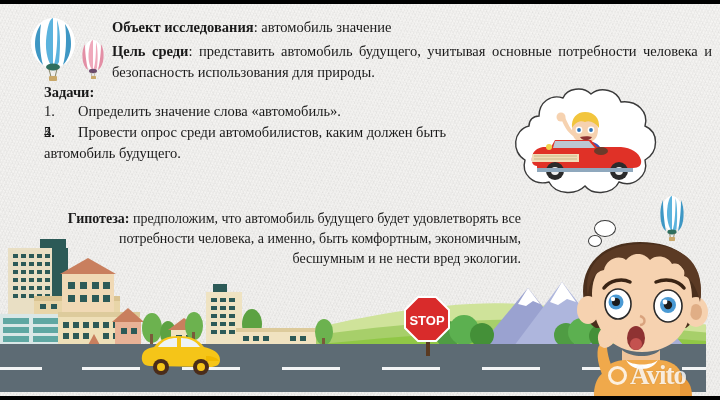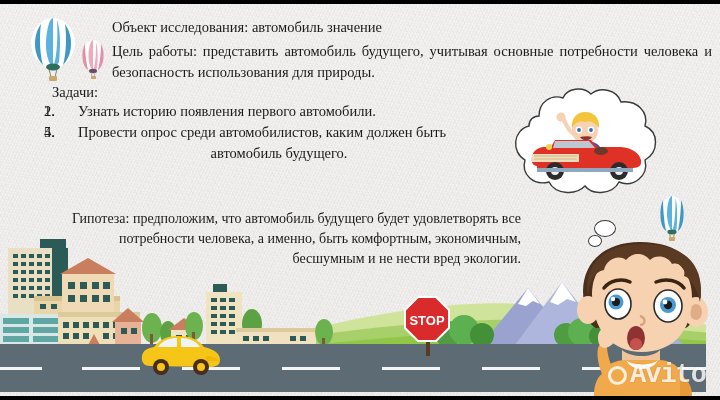--- a/index.html
+++ b/index.html
@@ -18,27 +18,27 @@
       linear-gradient(#f7f6f4,#f4f3f1);
     overflow:hidden;
   }
   .topbar{position:absolute;left:0;top:0;width:720px;height:4px;background:#000;z-index:60;}
   .botbar{position:absolute;left:0;top:396px;width:720px;height:4px;background:#000;z-index:60;}
 
   
   .textwrap{position:absolute;left:0;top:0;width:720px;height:270px;z-index:30;}
   .t-obj{position:absolute;left:112px;top:14px;width:430px;font-size:14.5px;color:#1a1a1a;line-height:1.25;}
   .t-goal{position:absolute;left:112px;top:37px;width:600px;font-size:14.5px;color:#1a1a1a;line-height:1.42;text-align:justify;}
-  .t-tasks-h{position:absolute;left:44px;top:80px;font-size:14.5px;font-weight:normal;color:#1a1a1a;margin-left:8px;}
+  .t-tasks-h{position:absolute;left:44px;top:80px;font-size:14.5px;font-weight:bold;color:#1a1a1a;}
   .tasks{position:absolute;left:44px;top:97px;width:470px;font-size:14.5px;color:#1a1a1a;line-height:1.46;}
   .task-row{display:block;position:relative;padding-left:34px;}
   .task-num{position:absolute;left:0;top:0;}
-  .task-last{display:block;text-align:center;}
+  .task-last{display:block;}
   .t-hyp{position:absolute;left:46px;top:205px;width:475px;font-size:14px;color:#1a1a1a;line-height:1.42;text-align:right;}
-  b{font-weight:normal;}
+  b{font-weight:bold;}
 
   
   .balloon{position:absolute;}
 
   #balloon-blue-left{left:26px;top:14px;z-index:32;}
   #balloon-pink{left:78px;top:36px;z-index:32;}
   #balloon-blue-right{left:655px;top:192px;z-index:28;}
 
   
   #thought{position:absolute;left:505px;top:82px;width:160px;height:116px;z-index:26;}
@@ -53,21 +53,21 @@
   .road-top{position:absolute;left:0;top:110px;width:720px;height:6px;background:#9aa6ad;}
   .dash{position:absolute;top:133px;height:3px;background:#f2f4f5;}
   #stop-sign{position:absolute;left:404px;top:62px;z-index:14;}
   #yellow-car{position:absolute;left:138px;top:100px;width:86px;height:44px;z-index:15;}
 
   
   #boy{position:absolute;left:560px;top:228px;width:160px;height:168px;z-index:40;}
 
   
   #watermark{position:absolute;left:608px;top:356px;z-index:55;display:flex;align-items:center;gap:3px;
-    font-family:Liberation Mono, monospace;font-size:27px;font-weight:bold;color:rgba(255,255,255,.82);
+    font-family:Liberation Serif, serif;font-size:27px;font-weight:bold;color:rgba(255,255,255,.82);
     letter-spacing:-1px;text-shadow:0 0 2px rgba(0,0,0,.12);}
   #watermark .wm-mark{width:19px;height:19px;border-radius:50%;border:3px solid rgba(255,255,255,.82);box-sizing:border-box;}
 </style>
 </head>
 <body>
 
 <div id="slide">
 
   <div class="topbar"></div>
   <div class="botbar"></div>
@@ -278,32 +278,32 @@
 
     </div>
 
     <div class="textwrap">
 
       <div class="t-obj">
         <b>Объект исследования</b><span>: автомобиль значение</span>
       </div>
 
       <div class="t-goal">
-        <b>Цель работы</b><span>:  представить автомобиль будущего,  учитывая основные потребности человека и безопасность использования для природы.</span>
+        <b>Цель среди</b><span>:  представить автомобиль будущего,  учитывая основные потребности человека и безопасность использования для природы.</span>
       </div>
 
       <div class="t-tasks-h">Задачи:</div>
 
       <div class="tasks">
         <span class="task-row">
           <span class="task-num">1.</span>
+          <span>Определить значение слова «автомобиль».</span>
         </span>
         <span class="task-row">
           <span class="task-num">2.</span>
-          <span>Узнать историю появления первого автомобили.</span>
         </span>
         <span class="task-row">
           <span class="task-num">4.</span>
         </span>
         <span class="task-row">
           <span class="task-num">5.</span>
           <span>Провести опрос среди автомобилистов,  каким должен быть</span>
         </span>
         <span class="task-last">автомобиль будущего.</span>
       </div>

